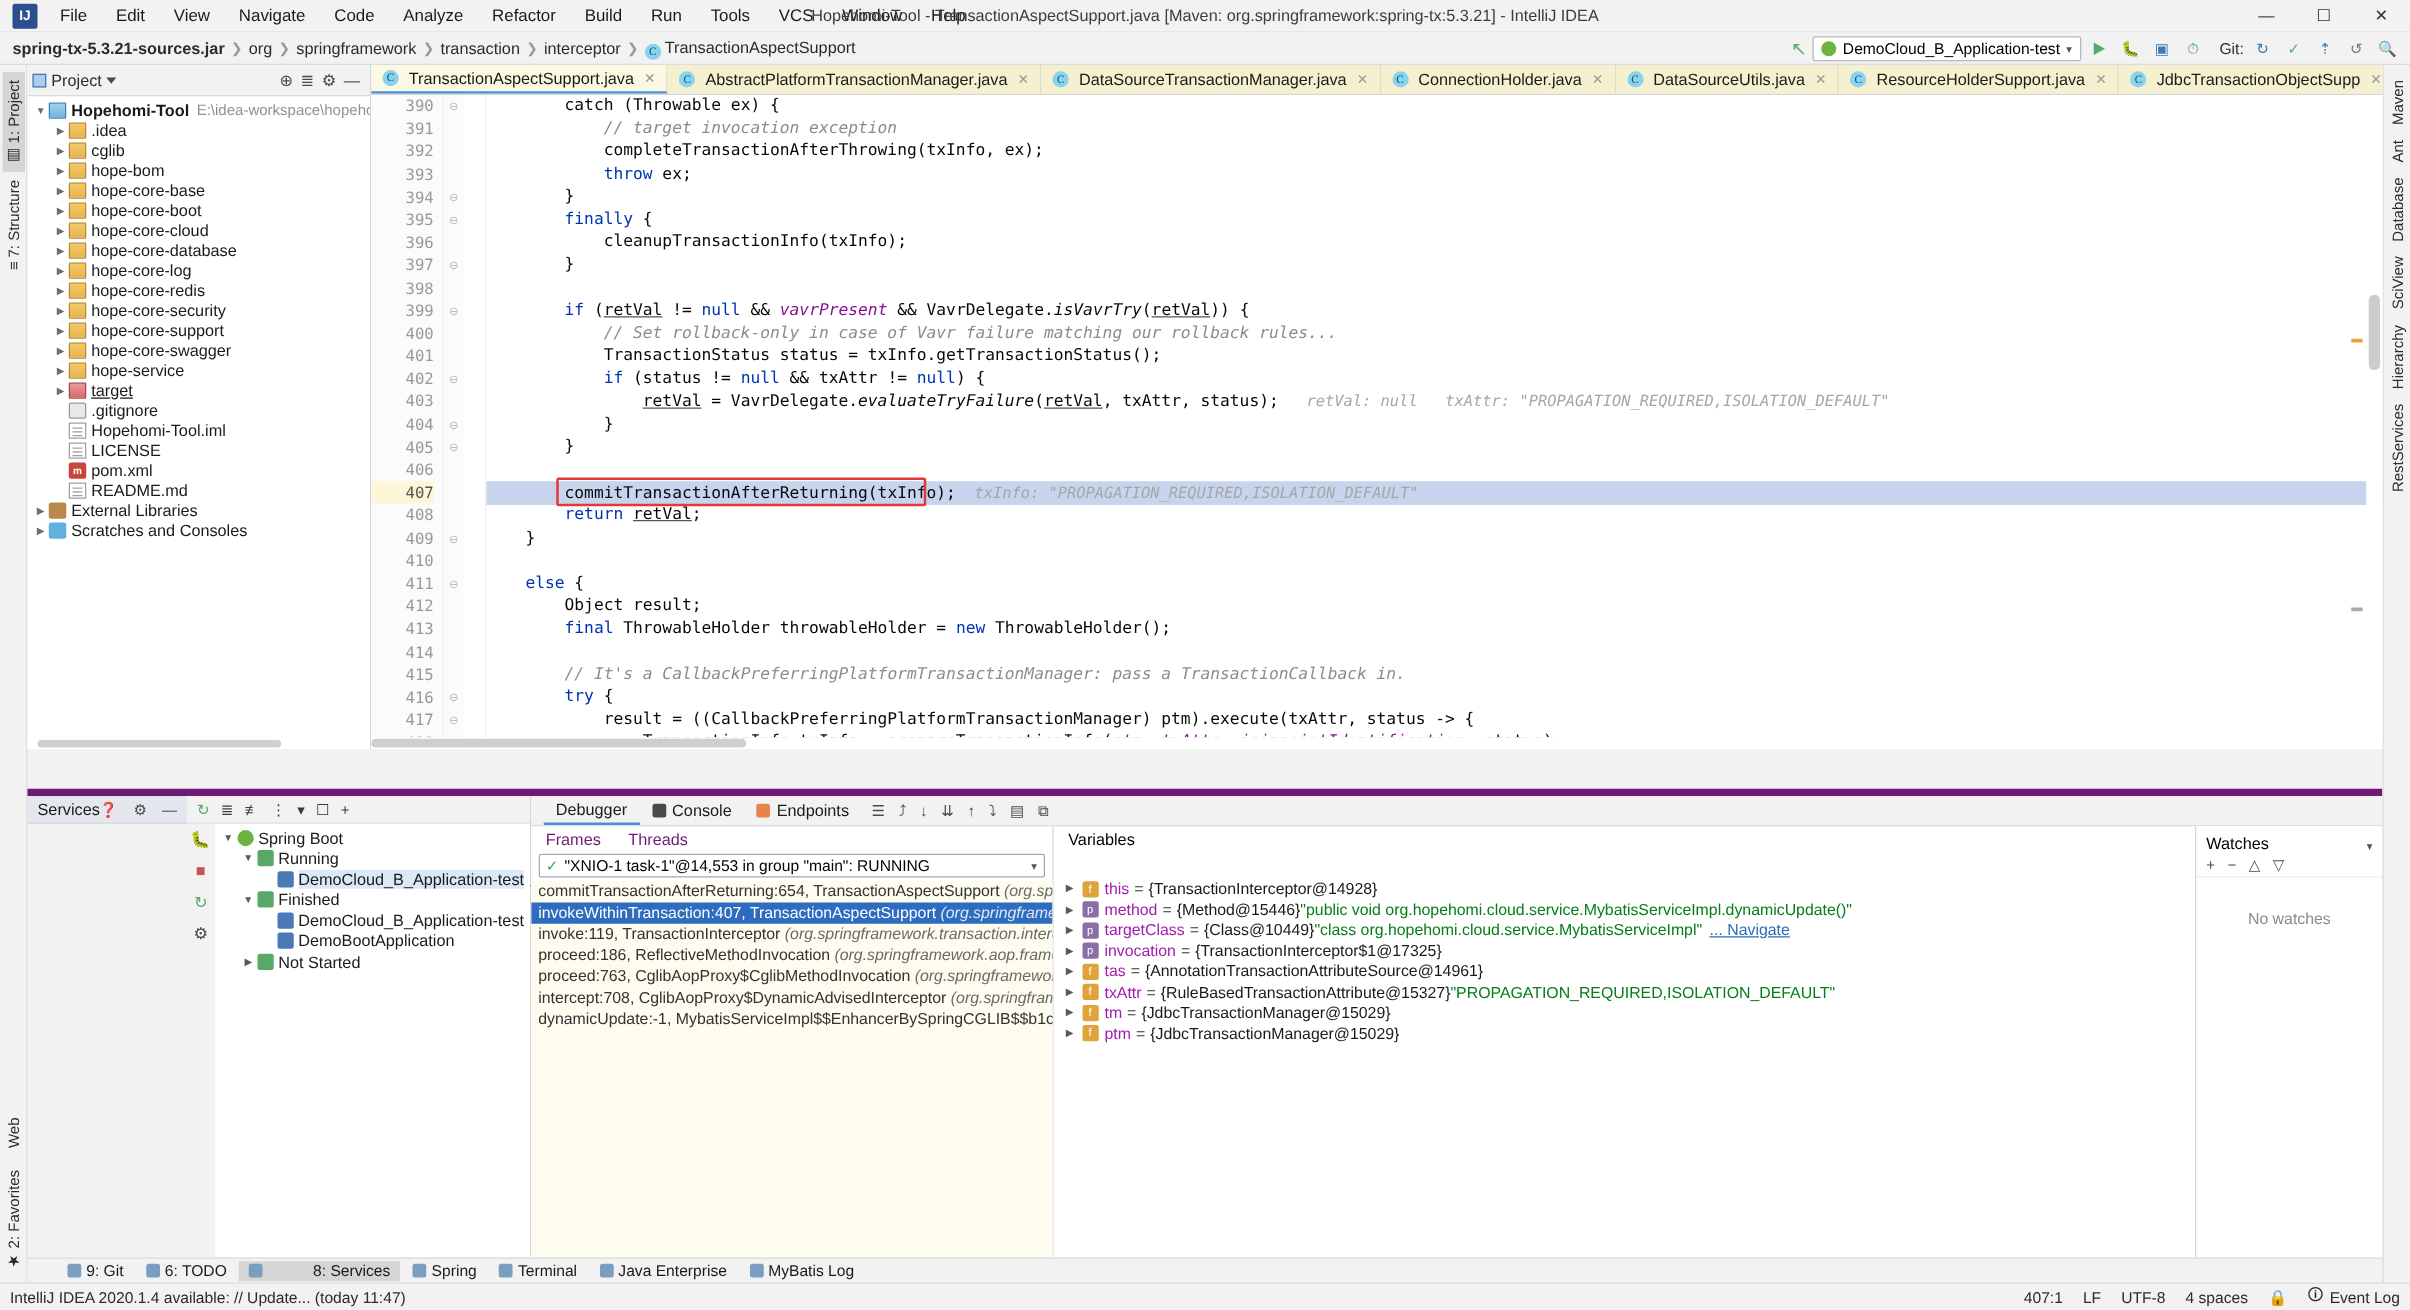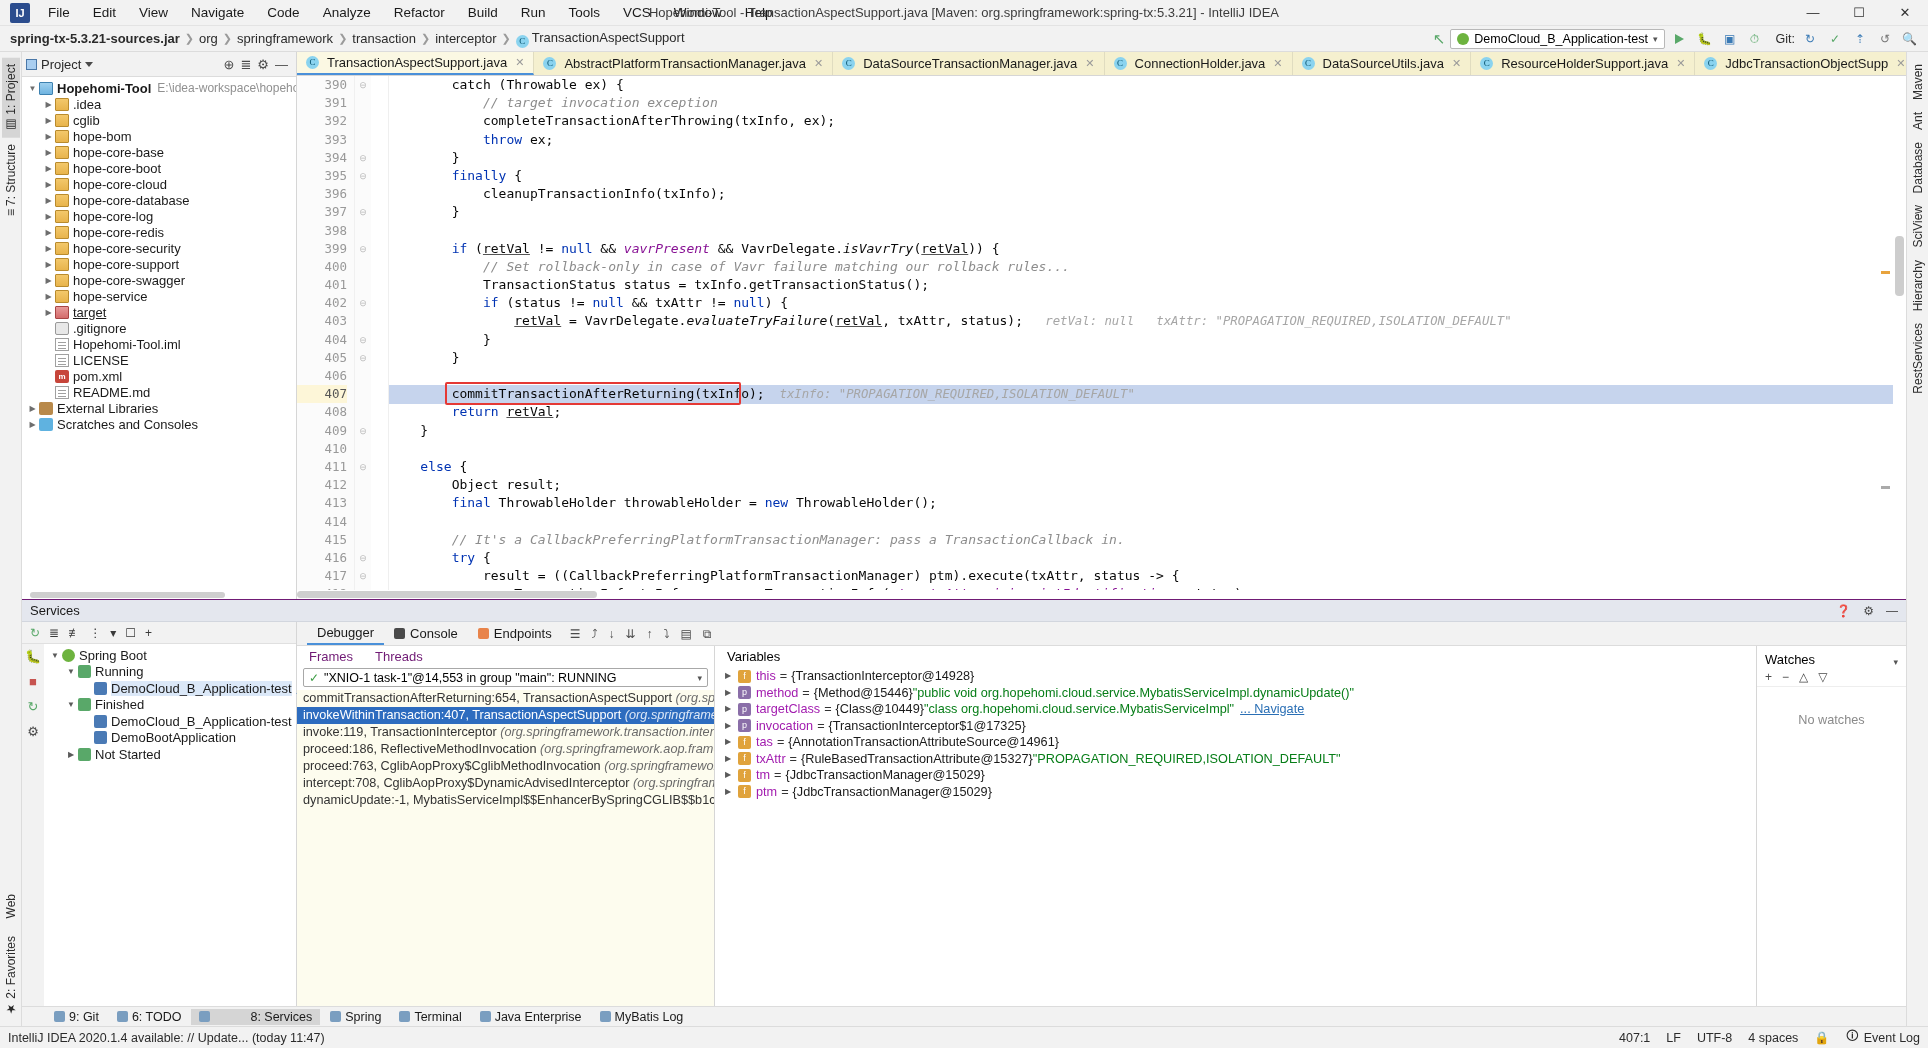--- a/index.html
+++ b/index.html
@@ -116,21 +116,21 @@
   .hint { color:#a6a6a6; font-style:italic; font-size:12.3px; }
   .redbox { position:absolute; border:2px solid #e53935; border-radius:2px; }
   .vscroll { position:absolute; right:0; top:0; width:13px; height:100%; background:#fff; }
   .vscroll i { position:absolute; right:2px; top:160px; width:9px; height:60px; background:#cdcdcd; border-radius:4px; }
   .hscroll { height:9px; background:#fff; position:relative; flex:0 0 9px; }
   .hscroll i { position:absolute; left:0; top:1px; width:300px; height:7px; background:#cfcfcf; border-radius:4px; }
   .err-strip { position:absolute; right:16px; top:0; width:10px; height:100%; }
   .err-mark { position:absolute; right:0; width:9px; height:3px; background:#e8a33d; }
 
   
-  .services { flex:1; display:flex; flex-direction:column; min-height:0; border-top:1px solid #701a75; }
+  .services { flex:1; display:flex; flex-direction:row; min-height:0; border-top:6px solid #701a75;margin-top:32px; }
   .svc-hdr { height:22px; background:#e4e7ee; display:flex; align-items:center; padding:0 8px;
      font-size:13px; color:#1a1a1a; flex:0 0 22px; border-bottom:1px solid #d2d6de; }
   .svc-hdr-right { margin-left:auto; display:flex; gap:12px; align-items:center; color:#4a4a4a; font-size:12px; }
   .svc-body { flex:1; display:flex; min-height:0; }
   .svc-left { width:275px; flex:0 0 275px; display:flex; flex-direction:column; background:#fff;
      border-right:1px solid #d6d6d6; }
   .svc-tools { height:22px; display:flex; align-items:center; gap:9px; padding:0 8px; background:#f2f2f2;
      border-bottom:1px solid #e0e0e0; color:#3a3a3a; font-size:12px; flex:0 0 22px;}
   .svc-tree { flex:1; display:flex; font-size:13px; }
   .svc-vstrip { width:22px; flex:0 0 22px; background:#f2f2f2; display:flex; flex-direction:column;
@@ -158,21 +158,21 @@
   .ft-row .t { color:#701a75; }
   .thread-sel { margin:1px 6px 3px 6px; height:19px; border:1px solid #a8a8a8; background:#fff;
      display:flex; align-items:center; padding:0 5px; font-size:12.5px; gap:5px; border-radius:2px; }
   .chk { color:#3f9e47; font-size:12px; }
   .frames-list { flex:1; background:#fdfcee; overflow:hidden; font-size:12.7px; }
   .frame { height:17px; line-height:17px; padding:0 6px; white-space:nowrap; color:#333; }
   .frame.sel { background:#2d6cbf; color:#fff; }
   .frame .pkg { font-style:italic; color:#6a6a6a; }
   .frame.sel .pkg { color:#dde8f7; }
 
-  .vars-pane { flex:1; display:flex; flex-direction:column; min-width:0; }
+  .vars-pane { flex:1; display:flex; flex-direction:column; min-width:0;gap:20px; }
   .vars-hdr { height:21px; display:flex; align-items:center; padding:0 12px; font-size:13px; flex:0 0 21px; }
   .vars-list { flex:1; background:#fff; font-size:12.7px; overflow:hidden; padding-top:1px; }
   .vrow { height:16.5px; line-height:16.5px; display:flex; align-items:center; padding-left:10px; white-space:nowrap; }
   .varrow { width:13px; font-size:8px; color:#5a5a5a; flex:0 0 13px; }
   .vico { width:13px; height:13px; margin-right:5px; flex:0 0 13px; border-radius:2px; font-size:9px;
      line-height:13px; text-align:center; color:#fff; }
   .vico.p { background:#8a6ea8; }
   .vico.l { background:#e0a33c; }
   .vname { color:#a21caf; }
   .veq { color:#333; margin:0 4px; }

